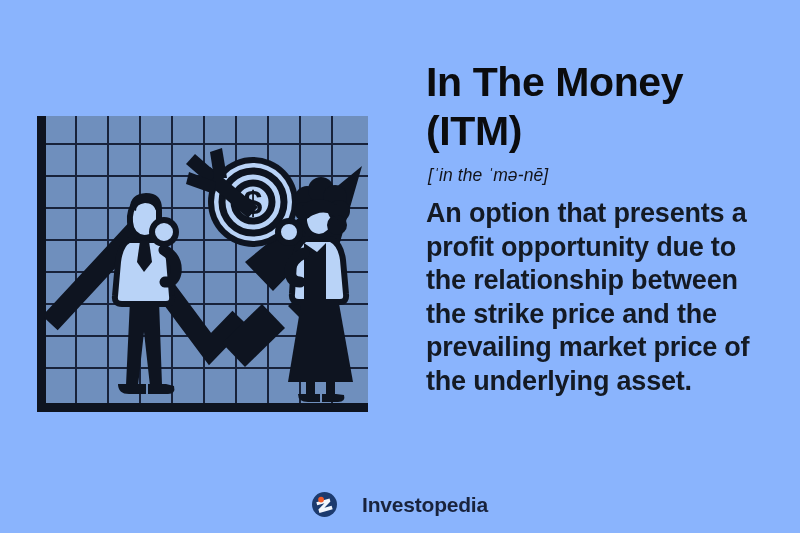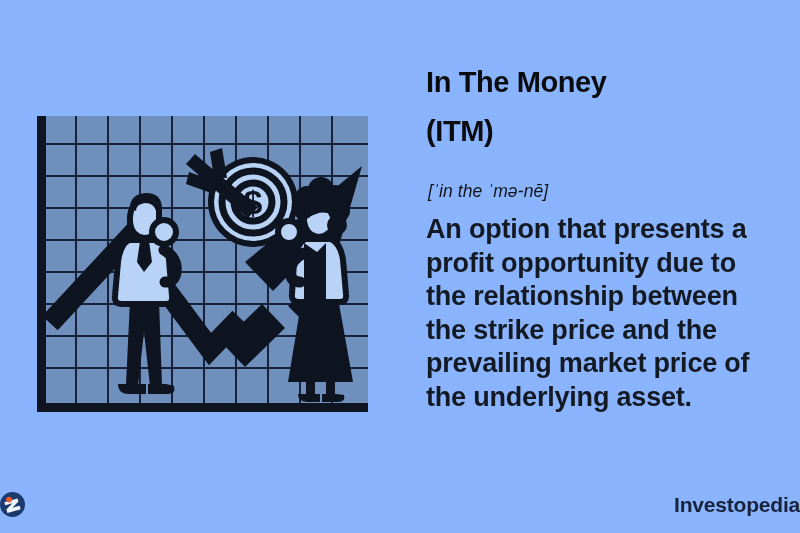--- a/index.html
+++ b/index.html
@@ -36,30 +36,30 @@
   }
 
   
   #text-col {
     position: absolute;
     left: 426px;
     top: 58px;
     width: 356px;
   }
   #title {
-    font-size: 29px;
+    font-size: 41px;
     line-height: 49px;
     font-weight: bold;
     color: #0b0c0e;
     letter-spacing: -0.4px;
     margin: 0;
     white-space: pre-line;
   }
   #pronunciation {
-    margin: 24px 0 0 2px;
+    margin: 8px 0 0 2px;
     font-size: 17.5px;
     line-height: 22px;
     font-style: italic;
     font-weight: 500;
     color: #13141a;
     letter-spacing: 0.1px;
   }
   #definition {
     margin: 11px 0 0 0;
     font-size: 27px;
@@ -70,21 +70,21 @@
   }
 
   
   #logo {
     position: absolute;
     left: 0;
     right: 0;
     bottom: 16px;
     display: flex;
     align-items: center;
-    justify-content: space-between;
+    justify-content: center;
     gap: 25px;
   }
   #logo-mark {
     width: 25px;
     height: 25px;
     display: block;
   }
   #logo-text {
     font-size: 21px;
     font-weight: 600;

